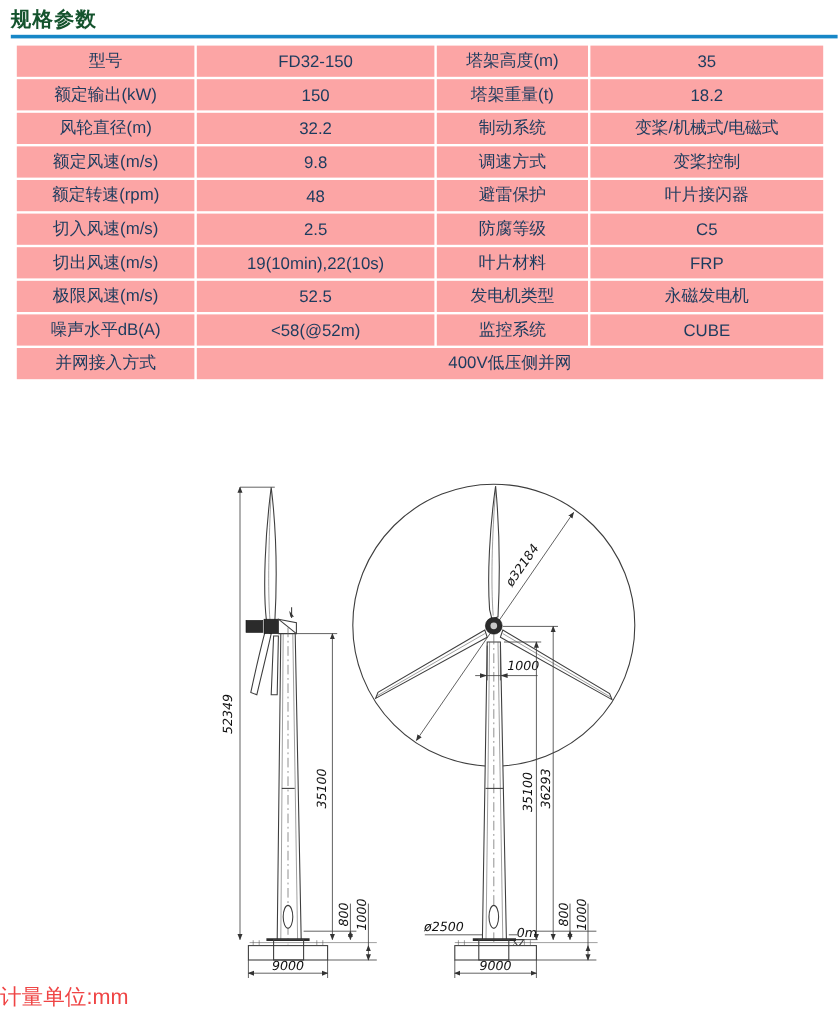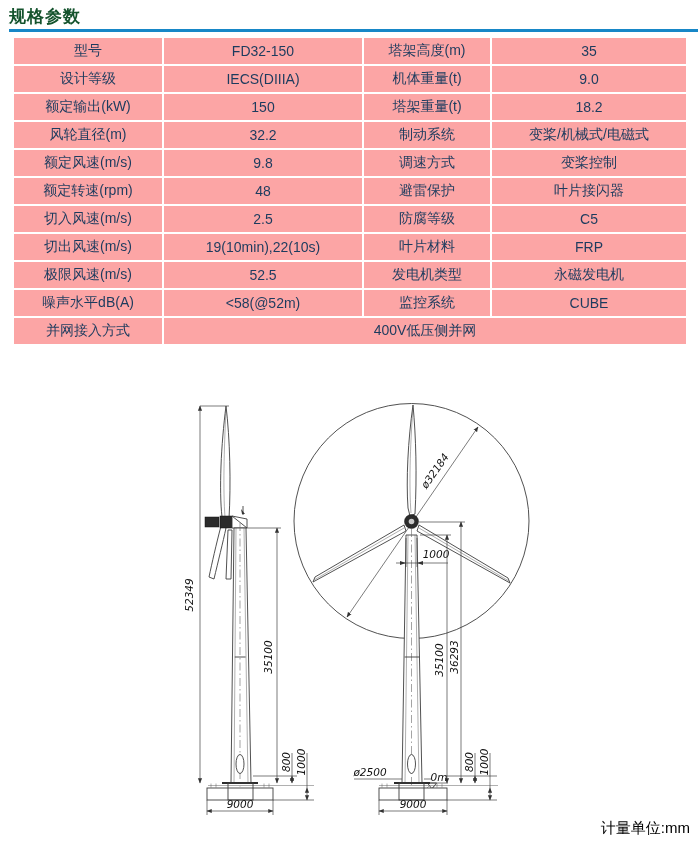--- a/index.html
+++ b/index.html
@@ -6,22 +6,22 @@
   body{width:698px;height:853px;position:relative;
        font-family:"Liberation Sans","DejaVu Sans",sans-serif;overflow:hidden;}
   .page-title{position:absolute;left:9px;top:5px;margin:0;
       font-size:17px;font-weight:bold;color:#14532d;letter-spacing:1px;}
   .title-rule{position:absolute;left:9px;top:29px;width:689px;height:3px;background:#1787c7;}
   table.spec{position:absolute;left:12px;top:36px;width:676px;
       border-collapse:separate;border-spacing:2px;table-layout:fixed;}
   table.spec td{background:#fca5a5;height:26px;text-align:center;vertical-align:middle;
       font-size:14px;color:#1c3b5e;padding:0 2px;white-space:nowrap;overflow:hidden;}
   svg.drawings{position:absolute;left:0;top:395px;}
-  .unit-note{position:absolute;left:0;top:819px;width:690px;text-align:right;
-      font-size:15px;color:#000000;}
+  .unit-note{position:absolute;left:0;top:819px;width:690px;text-align:left;
+      font-size:18px;color:#ef4444;}
   
   .ln{stroke:#3d3d3d;stroke-width:0.9;fill:none;}
   .lnw{stroke:#3d3d3d;stroke-width:0.9;fill:#fff;}
   .thin{stroke:#555;stroke-width:0.55;fill:none;opacity:.85;}
   .dim{stroke:#444;stroke-width:0.7;fill:none;}
   .heavy{stroke:#2c2c2c;stroke-width:2.2;fill:none;}
   .cl{stroke:#666;stroke-width:0.6;fill:none;stroke-dasharray:8 3 1.5 3;}
   .dimtext{font-family:"DejaVu Sans",sans-serif;font-style:italic;font-size:10.5px;
       fill:#111;text-anchor:middle;}
   .dark{fill:#2b2b2b;stroke:#111;stroke-width:.5;}
@@ -40,26 +40,20 @@
       <col style="width:194px">
     </colgroup>
   <tbody>
     <tr>
       <td>型号</td>
       <td>FD32-150</td>
       <td>塔架高度(m)</td>
       <td>35</td>
     </tr>
     <tr>
-      <td>设计等级</td>
-      <td>IECS(DIIIA)</td>
-      <td>机体重量(t)</td>
-      <td>9.0</td>
-    </tr>
-    <tr>
       <td>额定输出(kW)</td>
       <td>150</td>
       <td>塔架重量(t)</td>
       <td>18.2</td>
     </tr>
     <tr>
       <td>风轮直径(m)</td>
       <td>32.2</td>
       <td>制动系统</td>
       <td>变桨/机械式/电磁式</td>

